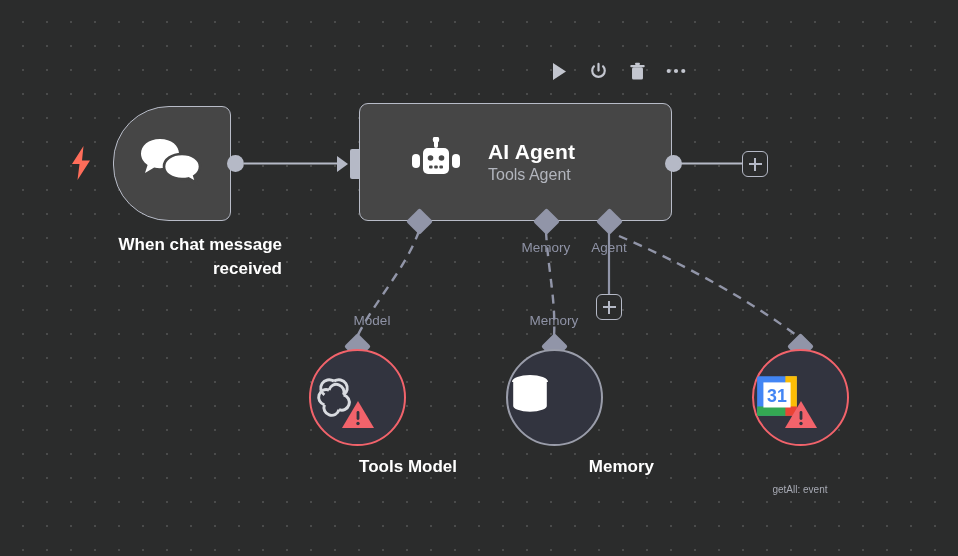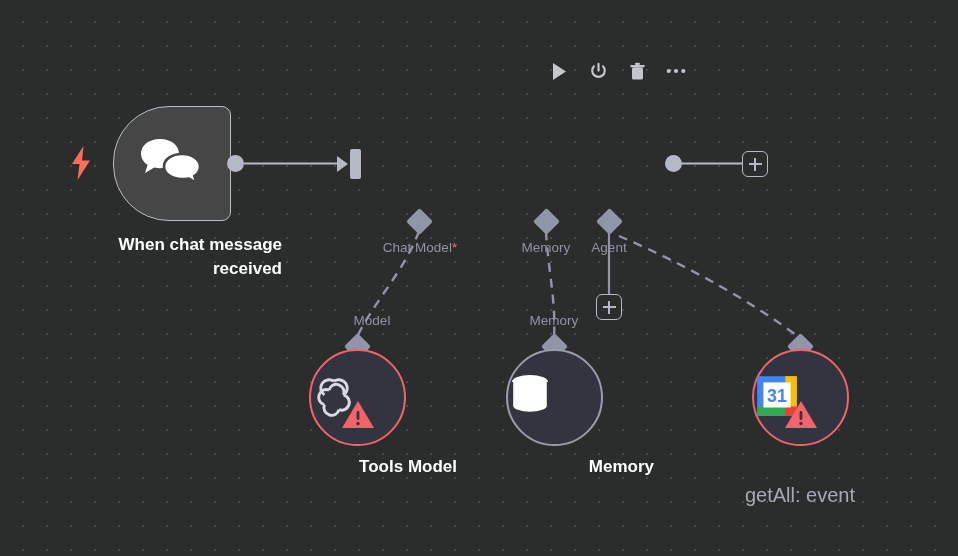--- a/index.html
+++ b/index.html
@@ -115,21 +115,21 @@
   .warn { position: absolute; bottom: 10px; left: 50%; transform: translateX(-50%); }
 
   
   .caption {
     position: absolute; text-align: right; white-space: nowrap;
     color: #ffffff; font-size: 17px; font-weight: bold; line-height: 22px;
   }
   .caption.two-line { white-space: normal; line-height: 24px; }
   .caption-sub {
     position: absolute; text-align: center; white-space: nowrap;
-    color: #a7aab4; font-size: 20px;
+    color: #a7aab4; font-size: 10px;
   }
 </style>
 </head>
 <body>
 
 <div id="canvas">
 
   <svg class="edges">
 
     <path d="M 244,163.5 L 343,163.5" stroke="#b5b9c6" stroke-width="2.2" fill="none"></path>
@@ -193,31 +193,48 @@
   <div class="dot" style="left:227px; top:155px;"></div>
   <div class="caption two-line" style="left:62px; top:233px; width:220px;">When chat message received</div>
 
   <div class="in-arrow" style="left:336px; top:155px;">
     <svg width="14" height="18" viewBox="0 0 14 18">
         <path d="M1 1 L12 9 L1 17 Z" fill="#b5b9c6"></path>
       </svg>
   </div>
   <div class="in-port" style="left:350px; top:149px;"></div>
 
+  <div class="agent-node">
+    <span>
+      <svg width="56" height="46" viewBox="0 0 56 46">
+        <rect x="15" y="11" width="26" height="26" rx="5" fill="#ffffff"></rect>
+        <rect x="26" y="2" width="4" height="9" rx="2" fill="#ffffff"></rect>
+        <circle cx="28" cy="2.5" r="3.2" fill="#ffffff"></circle>
+        <rect x="4" y="17" width="8" height="14" rx="4" fill="#ffffff"></rect>
+        <rect x="44" y="17" width="8" height="14" rx="4" fill="#ffffff"></rect>
+        <circle cx="22.5" cy="21" r="2.8" fill="#464646"></circle>
+        <circle cx="33.5" cy="21" r="2.8" fill="#464646"></circle>
+        <rect x="21" y="28.5" width="3.6" height="3" rx="1" fill="#464646"></rect>
+        <rect x="26.2" y="28.5" width="3.6" height="3" rx="1" fill="#464646"></rect>
+        <rect x="31.4" y="28.5" width="3.6" height="3" rx="1" fill="#464646"></rect>
+      </svg>
+    </span>
+    <div class="agent-text">
+      <div class="agent-title">AI Agent</div>
+      <div class="agent-sub">Tools Agent</div>
+    </div>
+  </div>
 
   <div class="dot" style="left:665px; top:155px;"></div>
   <div class="plus-btn" style="left:742px; top:151px;"></div>
 
   <div class="diamond" style="left:410px; top:212px;"></div>
   <div class="diamond" style="left:537px; top:212px;"></div>
   <div class="diamond" style="left:600px; top:212px;"></div>
 
-  <div class="port-label" style="left:340px; top:240px; width:160px;">
-    <span>Chat Model</span><span class="req">*</span>
-  </div>
   <div class="port-label" style="left:486px; top:240px; width:120px;">
     <span>Memory</span>
   </div>
   <div class="port-label" style="left:579px; top:240px; width:60px;">
     <span>Agent</span>
   </div>
 
   <div class="plus-btn" style="left:596px; top:294px;"></div>
 
   <div class="port-label" style="left:322px; top:313px; width:100px;">

